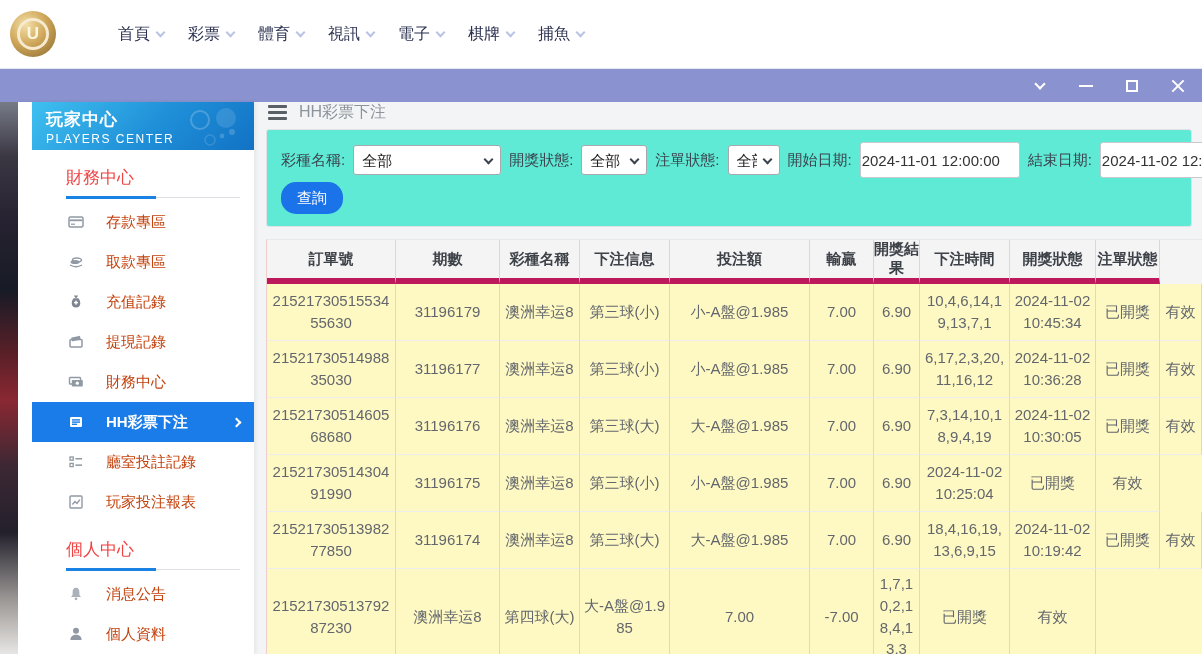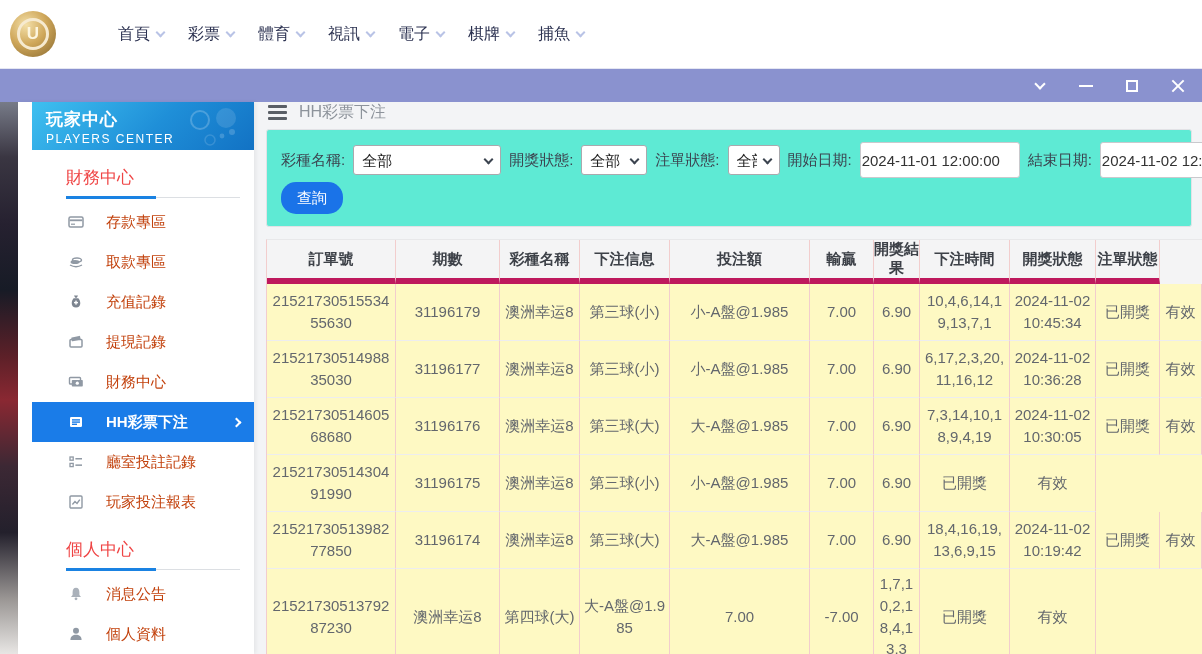--- a/index.html
+++ b/index.html
@@ -389,20 +389,21 @@
             <div class="tcell">有效</div>
           </div>
           <div class="trow">
             <div class="tcell">2152173051430491990</div>
             <div class="tcell">31196175</div>
             <div class="tcell">澳洲幸运8</div>
             <div class="tcell">第三球(小)</div>
             <div class="tcell">小-A盤@1.985</div>
             <div class="tcell">7.00</div>
             <div class="tcell">6.90</div>
+            <div class="tcell">2024-11-02 10:25:04</div>
             <div class="tcell">已開獎</div>
             <div class="tcell">有效</div>
           </div>
           <div class="trow">
             <div class="tcell">2152173051398277850</div>
             <div class="tcell">31196174</div>
             <div class="tcell">澳洲幸运8</div>
             <div class="tcell">第三球(大)</div>
             <div class="tcell">大-A盤@1.985</div>
             <div class="tcell">7.00</div>

